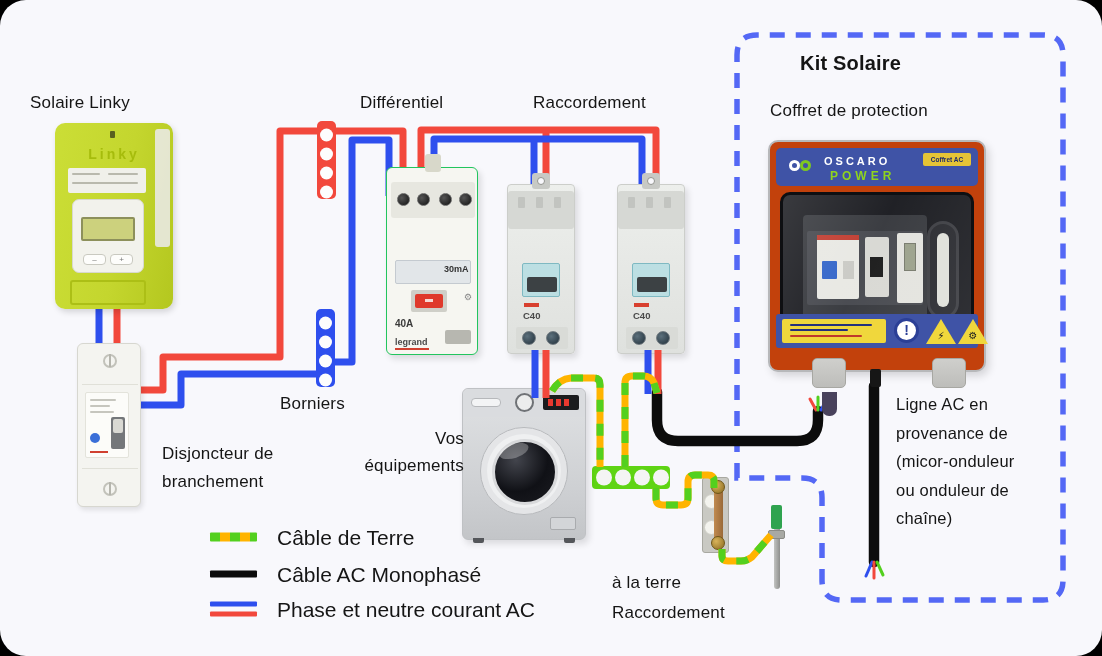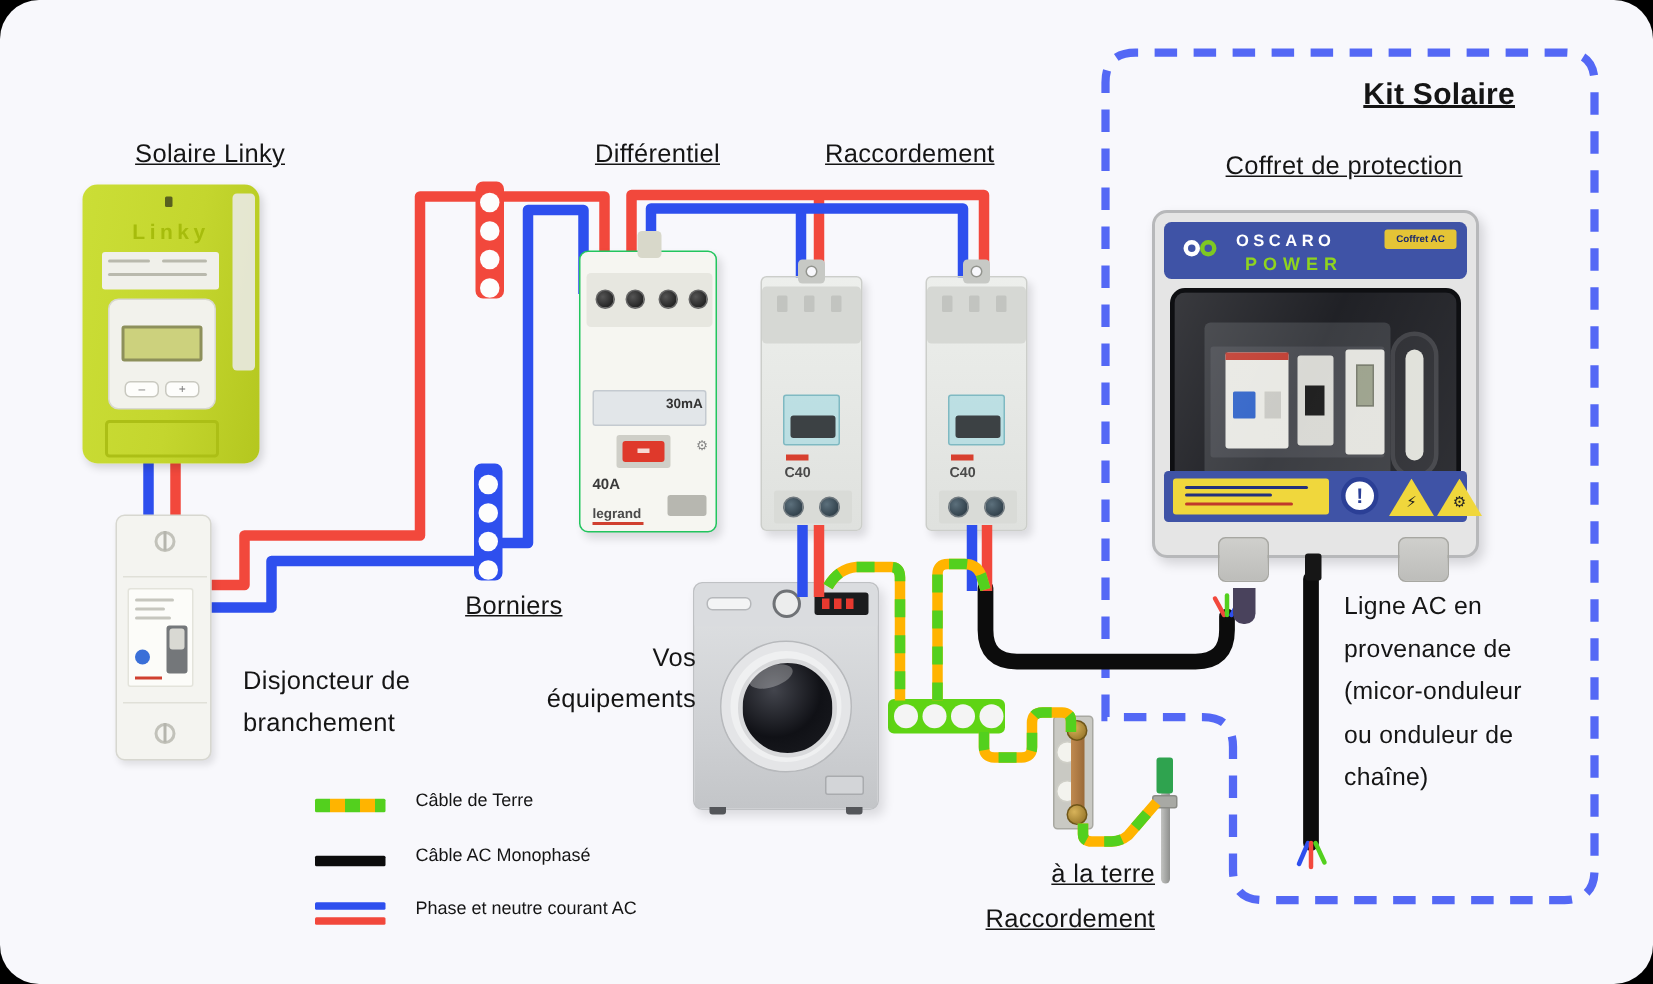--- a/index.html
+++ b/index.html
@@ -4,21 +4,21 @@
 <style>
   html,body{margin:0;padding:0;background:#000;}
   *{box-sizing:border-box;}
   #stage{position:relative;width:1102px;height:656px;background:#000;overflow:hidden;
          font-family:"Liberation Sans","DejaVu Sans",sans-serif;}
   #card{position:absolute;left:0;top:0;width:1102px;height:656px;background:#f8f8fc;border-radius:26px;}
   .layer{position:absolute;left:0;top:0;pointer-events:none;}
   .z1{z-index:1}.z3{z-index:3}
   .abs{position:absolute;}
   .lbl{position:absolute;z-index:4;color:#151515;font-size:17px;font-weight:500;letter-spacing:.2px;}
-  .center{text-align:right;text-decoration:underline;}
+  .center{text-align:left;}
   .right{text-align:right;}
 
   
   .linky{left:55px;top:123px;width:118px;height:186px;z-index:2;}
   .linky .body{position:absolute;inset:0;border-radius:10px;
     background:linear-gradient(100deg,#cbde36 0%,#c4d62e 55%,#b4c71f 100%);
     box-shadow:2px 3px 6px rgba(0,0,0,.15);}
   .linky .sidepanel{position:absolute;right:3px;top:6px;width:15px;height:118px;background:#e9e9e3;border-radius:3px;opacity:.9;}
   .linky .topdot{position:absolute;left:55px;top:8px;width:5px;height:7px;background:#59601f;border-radius:1px;}
   .linky .brand{position:absolute;left:0;top:23px;width:100%;text-align:center;color:#a6bc0c;
@@ -96,21 +96,21 @@
     background:#eff0f1;border:1px solid #b7b9bc;box-shadow:inset 0 0 0 6px #e4e5e7;}
   .wash .drum{position:absolute;left:11px;top:11px;width:66px;height:66px;border-radius:50%;
     background:radial-gradient(circle at 35% 30%,#43454d 0%,#101116 55%,#1b1c21 100%);
     border:3px solid #d8d9db;}
   .wash .gloss{position:absolute;left:18px;top:16px;width:30px;height:14px;border-radius:50%;
     background:rgba(255,255,255,.28);transform:rotate(-18deg);}
   .wash .filter{position:absolute;right:9px;bottom:9px;width:26px;height:13px;background:#d3d5d8;border:1px solid #a9abae;border-radius:2px;}
   .wash .foot{position:absolute;bottom:-4px;width:11px;height:5px;background:#54565a;border-radius:0 0 2px 2px;}
 
   
-  .coffret{left:768px;top:140px;width:218px;height:232px;z-index:2;background:#e5e5e5;
+  .coffret{left:768px;top:140px;width:218px;height:232px;z-index:2;background:#c2410c;
     border:2px solid #b7b8ba;border-radius:10px;box-shadow:3px 4px 8px rgba(0,0,0,.15);}
   .coffret .band-top{position:absolute;left:6px;top:6px;right:6px;height:38px;background:#3f53a6;border-radius:5px;}
   .coffret .ring{position:absolute;width:11px;height:11px;border-radius:50%;border:3px solid #fff;}
   .coffret .ring.g{border-color:#7ec822;left:24px;top:12px;}
   .coffret .ring.w{left:13px;top:12px;}
   .coffret .oscaro{position:absolute;left:48px;top:7px;color:#fff;font-weight:bold;font-size:11px;letter-spacing:3px;}
   .coffret .power{position:absolute;left:54px;top:21px;color:#8fd41e;font-weight:bold;font-size:12px;letter-spacing:4px;}
   .coffret .tag{position:absolute;right:7px;top:5px;width:48px;height:13px;background:#e5c436;border-radius:2px;
     font-size:6.5px;line-height:13px;text-align:center;color:#1c2a6b;font-weight:bold;}
   .coffret .win{position:absolute;left:10px;top:50px;width:194px;height:148px;background:#191a1f;
@@ -154,21 +154,21 @@
   .rod .clamp{position:absolute;left:0;top:25px;width:17px;height:9px;background:#a8a9a4;border:1px solid #8a8b86;border-radius:2px;}
 
   
   .leg-row{position:absolute;z-index:4;height:22px;}
   .leg-swatch{position:absolute;left:0;top:50%;transform:translateY(-50%);width:47px;}
   .sw-terre{height:9px;border-radius:1px;background:repeating-linear-gradient(90deg,#53d01e 0 10px,#ffb400 10px 20px);}
   .sw-black{height:7px;background:#0c0c0c;border-radius:1px;}
   .sw-pn i{display:block;height:5px;border-radius:1px;}
   .sw-pn .b{background:#2e4fee;margin-bottom:5px;}
   .sw-pn .r{background:#f2483c;}
-  .leg-label{position:absolute;left:67px;top:0;font-size:12px;color:#151515;font-weight:500;white-space:nowrap;}
+  .leg-label{position:absolute;left:67px;top:0;font-size:21px;color:#151515;font-weight:500;white-space:nowrap;}
 </style>
 </head>
 <body>
 
 <div id="stage">
  <div id="card">
 
   <svg class="layer z1" width="1102" height="656" viewBox="0 0 1102 656">
 
     <path d="M737,478 L737,55 Q737,35 757,35 L1043,35 Q1063,35 1063,55 L1063,580 Q1063,600 1043,600 L842,600 Q822,600 822,580 L822,498 Q822,478 802,478 Z" fill="none" stroke="#5468f5" stroke-width="5.5" stroke-dasharray="15 11"></path>

